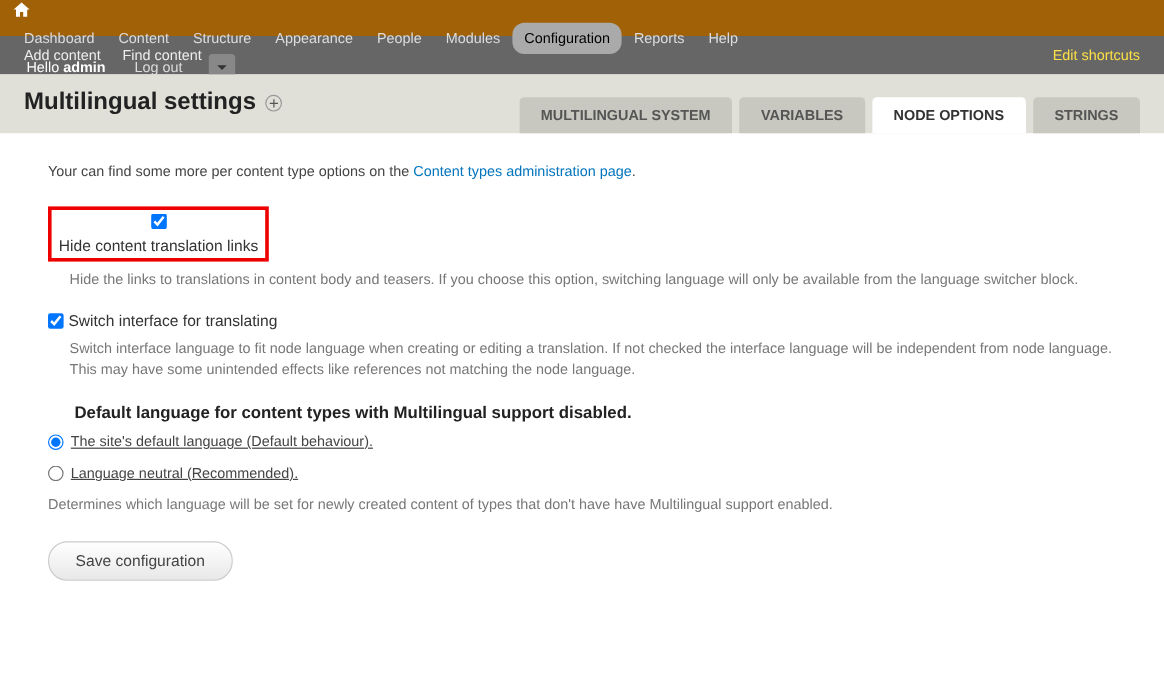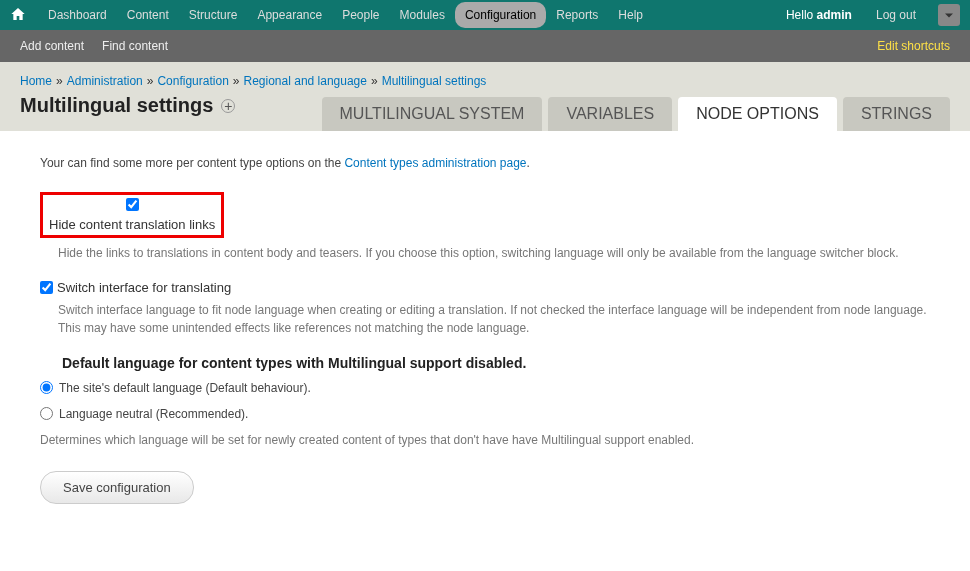--- a/index.html
+++ b/index.html
@@ -1,18 +1,18 @@
 <!DOCTYPE html>
 <html><head>
 <meta charset="utf-8">
 <style>
   * { box-sizing: border-box; margin: 0; padding: 0; }
   body { font-family: "Lucida Grande", Verdana, sans-serif; font-size: 12px; color: #333; background: #fff; width: 970px; }
   
-  .toolbar { background: #0f766e; color: #ccc; height: 30px; display: flex; align-items: center; padding: 0 10px; }
+  .toolbar { background: #a16207; color: #ccc; height: 30px; display: flex; padding: 0 10px; flex-direction: column; }
   .toolbar-home-icon { width: 18px; margin-right: 10px; cursor: pointer; }
   .toolbar-menu { display: flex; flex: 1; gap: 0; }
   .toolbar-item { color: #ddd; padding: 6px 10px; cursor: pointer; font-size: 12px; border-radius: 10px; }
   .toolbar-item.active { background: #aaa; color: #000; }
   .toolbar-right { display: flex; align-items: center; gap: 0; }
   .toolbar-user { color: #fff; padding: 0 12px; }
   .toolbar-user b { font-weight: bold; }
   .toolbar-logout { color: #ddd; padding: 0 12px; cursor: pointer; }
   .toolbar-toggle { background: #888; width: 22px; height: 22px; border-radius: 3px; margin-left: 10px; display:flex; align-items:center; justify-content:center; cursor:pointer; }
   
@@ -22,36 +22,36 @@
   
   .header-region { background: #e0e0d8; padding: 12px 20px 0 20px; position: relative; }
   .breadcrumb { font-size: 12px; color: #0074bd; margin-bottom: 6px; }
   .breadcrumb a { color: #0074bd; text-decoration: none; cursor: pointer; }
   .breadcrumb .sep { color: #333; padding: 0 4px; }
   .page-title-row { display: flex; align-items: center; justify-content: space-between; }
   .page-title { font-size: 20px; font-weight: bold; color: #222; padding-bottom: 14px; display:flex; align-items:center; gap:8px;}
   .add-shortcut { font-size: 14px; cursor: pointer; color:#555; border:1px solid #999; border-radius:50%; width:14px; height:14px; display:inline-flex; align-items:center; justify-content:center; font-weight:normal; line-height:1;}
   
   .tabs { display: flex; gap: 6px; align-self: flex-end; }
-  .tab { background: #c8c8c0; padding: 8px 18px; text-transform: uppercase; font-weight: normal; font-size: 16px; color: #555; cursor: pointer; border-top-left-radius:4px; border-top-right-radius:4px;}
+  .tab { background: #c8c8c0; padding: 8px 18px; text-transform: uppercase; font-weight: bold; font-size: 12px; color: #555; cursor: pointer; border-top-left-radius:4px; border-top-right-radius:4px;}
   .tab.active { background: #fff; color: #333; }
   
   .content { padding: 25px 40px; font-size: 12px; color: #444; }
   .intro { margin-bottom: 22px; }
   .intro a { color: #0074bd; text-decoration: none; cursor:pointer;}
   
   .form-item { margin-bottom: 18px; }
   .checkbox-row { display: flex; align-items: center; gap: 4px; }
   .checkbox-row input[type="checkbox"] { margin: 0; }
   .checkbox-label { font-size: 13px; color: #333; }
   .highlighted { border: 3px solid #e00; padding: 3px 6px; display: inline-flex; align-items:center; gap:6px;flex-direction:column;}
   .description { color: #777; font-size: 12px; margin-top: 6px; margin-left: 18px; line-height: 1.5; }
   
   .section-title { font-weight: bold; font-size: 14px; color: #222; margin: 18px 0 10px 0; padding-left: 22px; }
-  .radio-row { display:flex; align-items:flex-start; gap:6px; margin-bottom:12px; }
+  .radio-row { display:flex; align-items:center; gap:6px; margin-bottom:12px;text-decoration:underline; }
   .help-text { color: #777; font-size: 12px; margin-top: 8px; }
   
   .save-btn { margin-top: 24px; background: linear-gradient(#fff,#e8e8e8); border: 1px solid #ccc; border-radius: 16px; padding: 8px 22px; font-size: 13px; color: #444; cursor: pointer; font-family: inherit; }
 </style>
 </head>
 <body>
 
 <div class="toolbar">
   <span class="toolbar-home-icon">
     <svg viewBox="0 0 24 24" width="16" height="16" fill="#fff">
@@ -82,21 +82,20 @@
   </div>
 </div>
 
 <div class="shortcut-bar">
   <span class="shortcut-link">Add content</span>
   <span class="shortcut-link">Find content</span>
   <span class="shortcut-right">Edit shortcuts</span>
 </div>
 
 <div class="header-region">
-  <div class="breadcrumb" id="breadcrumb"><a>Home</a><span class="sep">»</span><a>Administration</a><span class="sep">»</span><a>Configuration</a><span class="sep">»</span><a>Regional and language</a><span class="sep">»</span><a>Multilingual settings</a></div>
   <div class="page-title-row">
     <h1 class="page-title">
       <span>Multilingual settings</span>
       <span class="add-shortcut">+</span>
     </h1>
     <div class="tabs" id="tabs">
         <div class="tab">Multilingual system</div>
         <div class="tab">Variables</div>
         <div class="tab active">Node options</div>
         <div class="tab">Strings</div>

